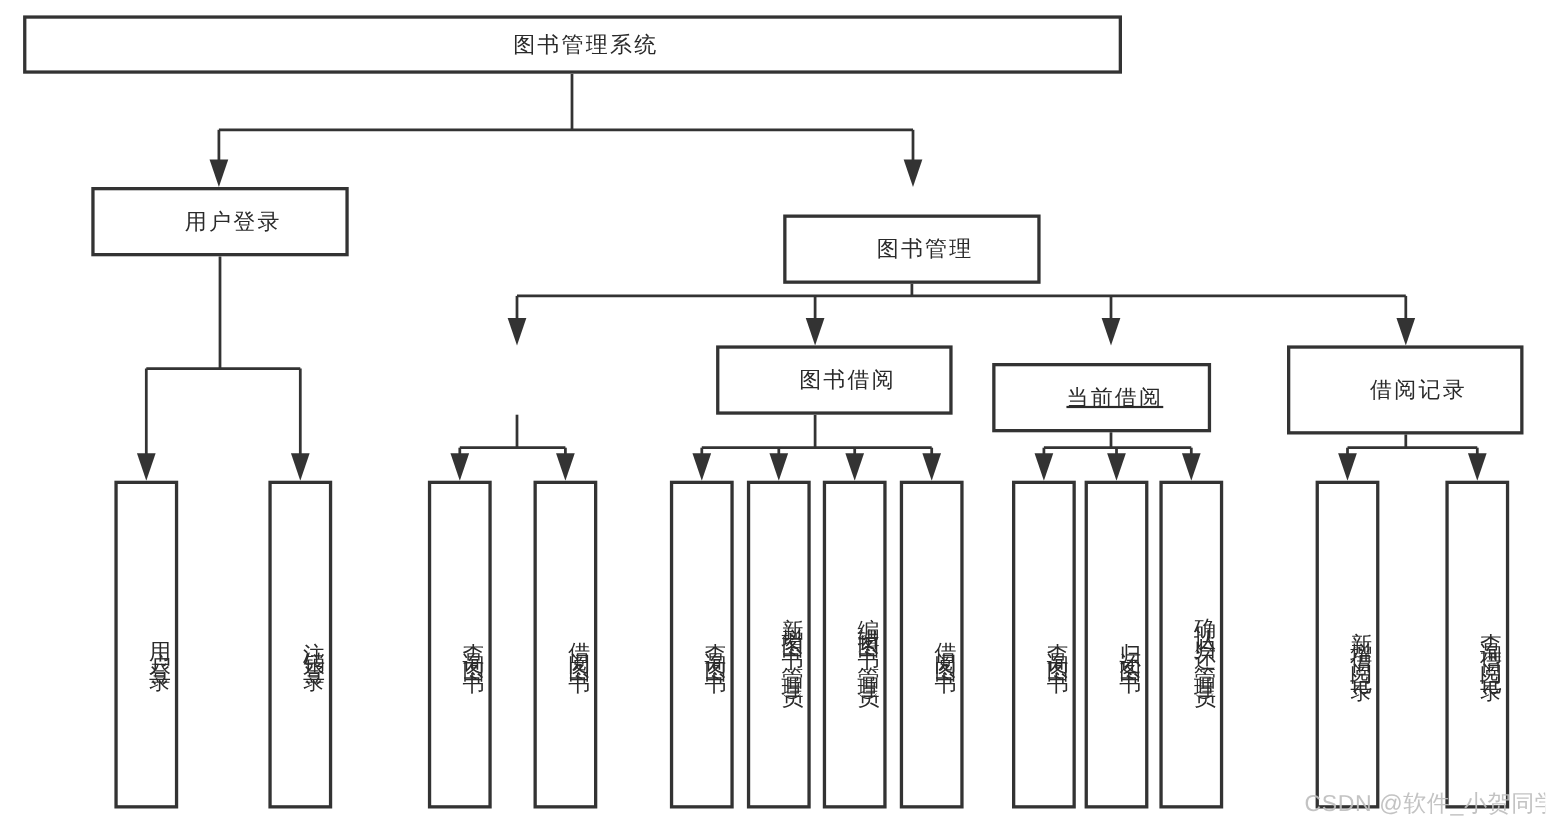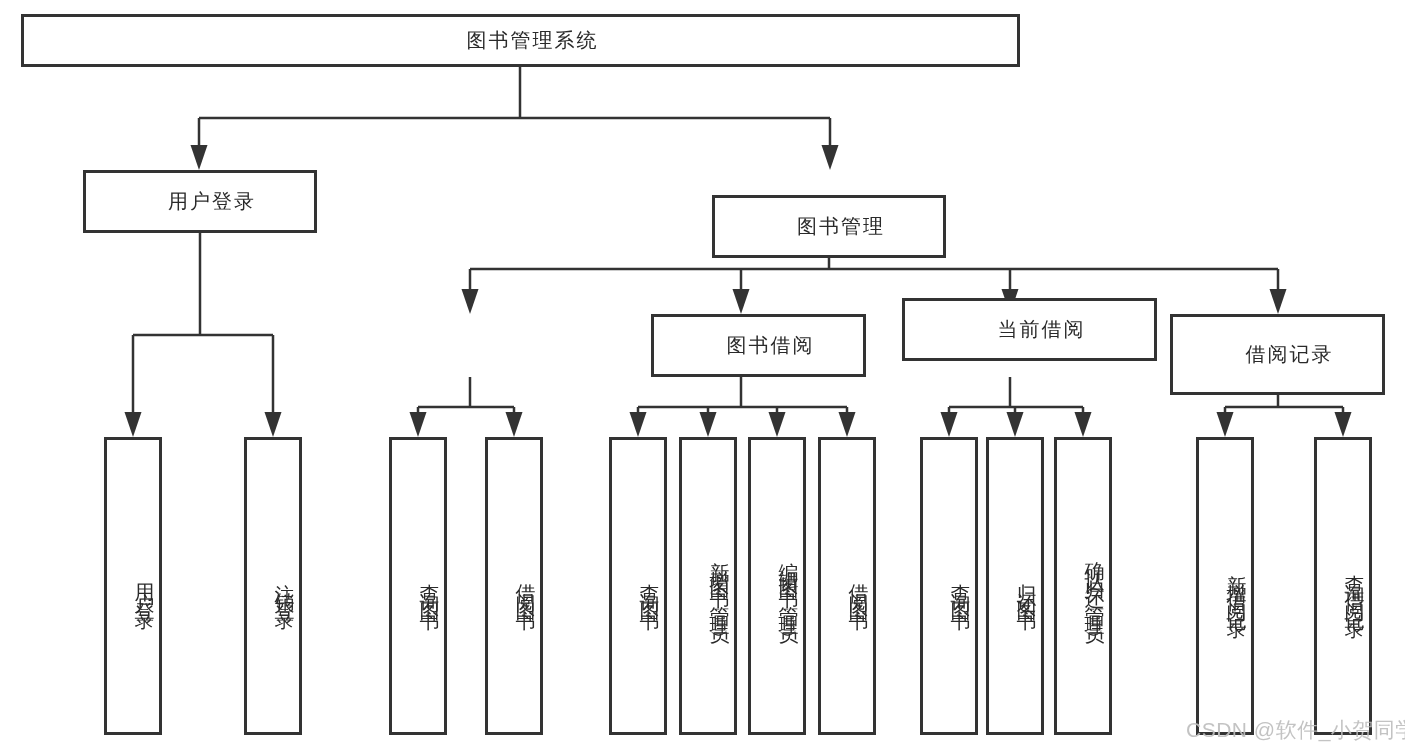--- a/index.html
+++ b/index.html
@@ -151,21 +151,21 @@
   <div class="box" style="left:83px; top:170px; width:234px; height:63px;">
     <span class="hlabel">用户登录</span>
   </div>
   <div class="box" style="left:712px; top:170px; width:234px; height:63px;margin-top:25px;">
     <span class="hlabel">图书管理</span>
   </div>
 
   <div class="box" style="left:633px; top:314px; width:215px; height:63px;margin-left:18px;">
     <span class="hlabel">图书借阅</span>
   </div>
-  <div class="box" style="left:902px; top:298px; width:255px; height:63px;">
+  <div class="box" style="left:902px; top:330px; width:199px; height:63px;text-decoration:underline;">
     <span class="hlabel">当前借阅</span>
   </div>
   <div class="box" style="left:1170px; top:314px; width:215px; height:81px;">
     <span class="hlabel">借阅记录</span>
   </div>
 
   <div class="box leaf" style="left:104px;">
     <span class="vlabel">用户登录</span>
   </div>
   <div class="box leaf" style="left:244px;">

